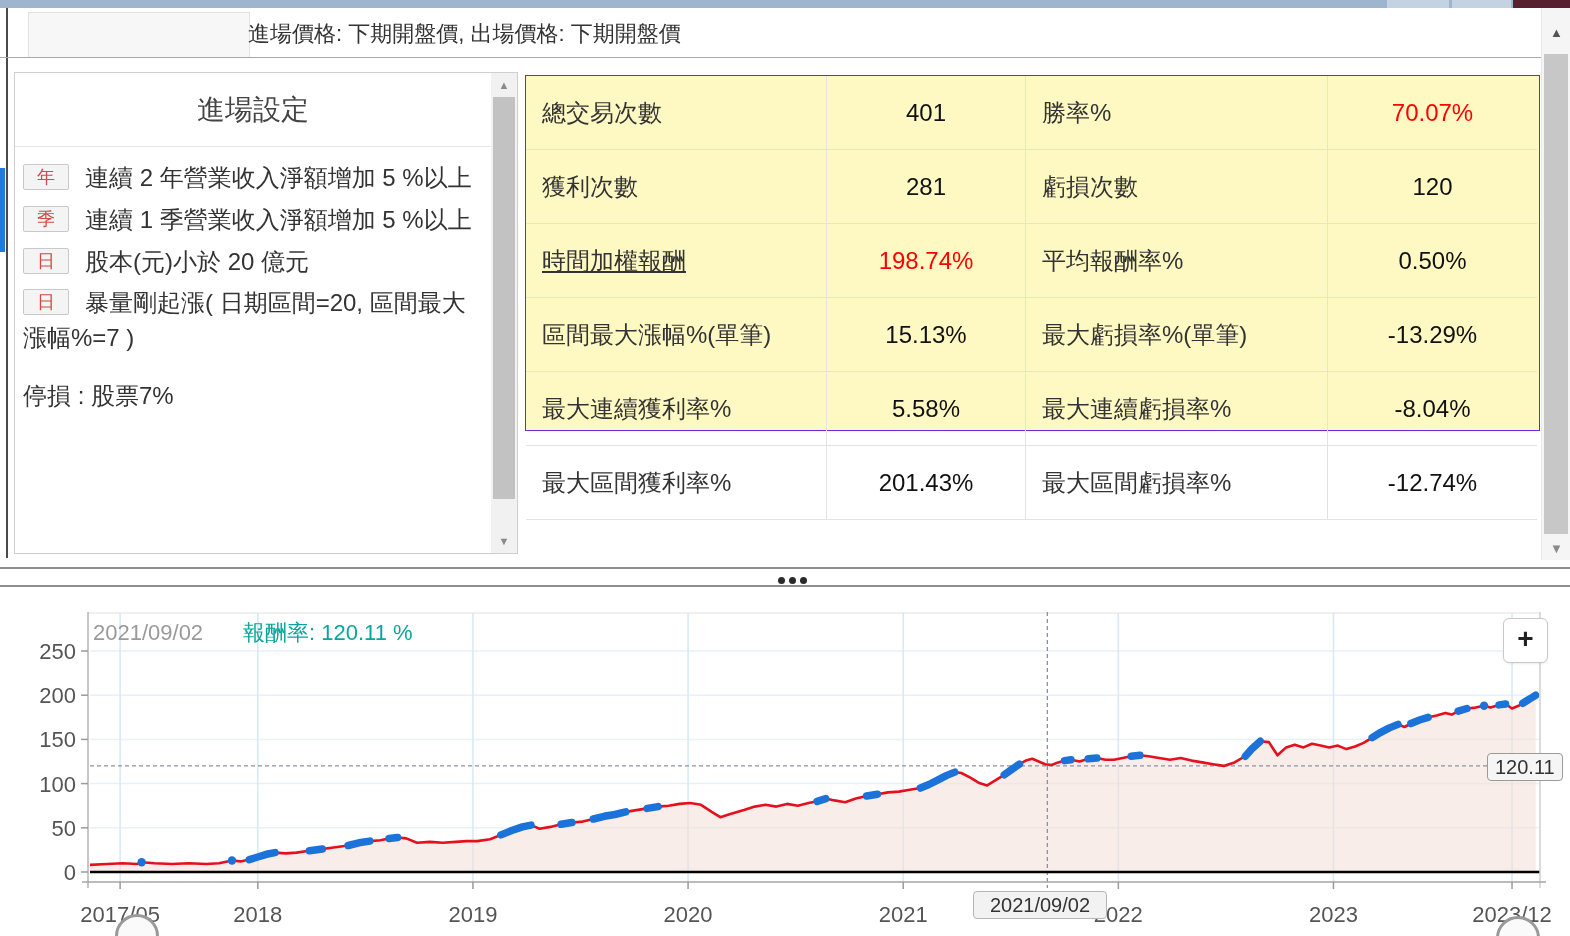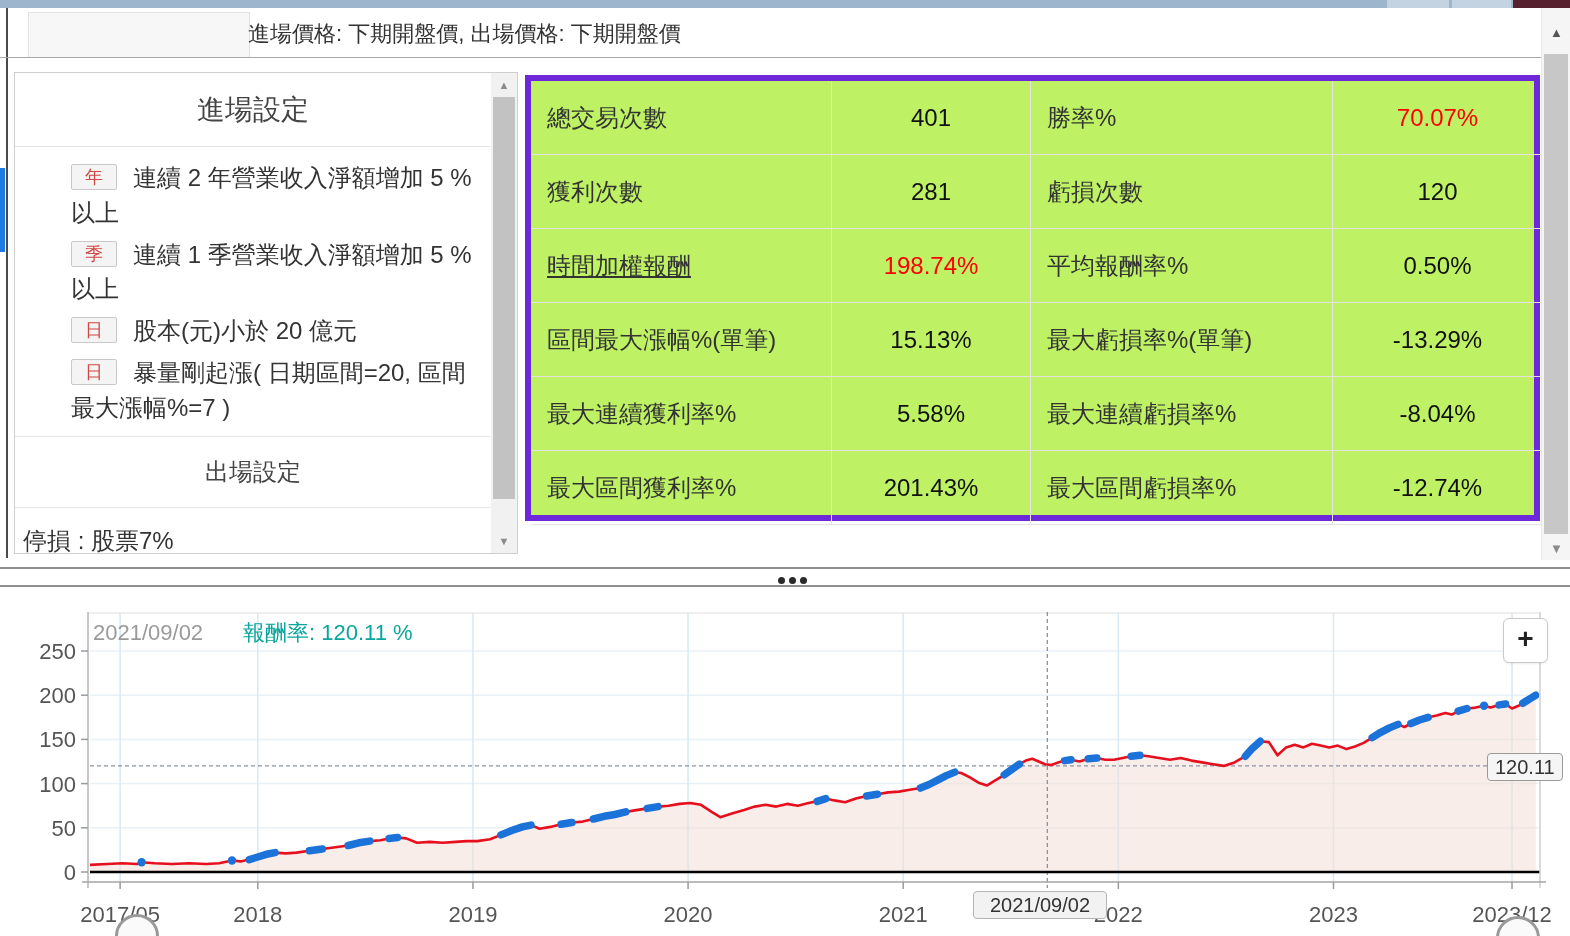--- a/index.html
+++ b/index.html
@@ -16,33 +16,33 @@
   .header-rule{position:absolute;left:0;top:57px;width:1541px;height:1px;background:#a9a9a9;}
   
   .vscroll{position:absolute;left:1541px;top:8px;width:29px;height:552px;background:#f5f5f5;border-left:1px solid #e8e8e8;}
   .vscroll .thumb{position:absolute;left:2px;top:46px;width:24px;height:480px;background:#c7c7c7;}
   .scroll-arrow{position:absolute;left:0;width:29px;text-align:center;font-size:13px;color:#555;line-height:26px;cursor:default;}
   
   .left-panel{position:absolute;left:14px;top:72px;width:504px;height:482px;border:1px solid #cfcfcf;background:#fff;box-sizing:border-box;}
   .panel-inner{position:absolute;left:0;top:0;right:26px;bottom:0;overflow:hidden;}
   .panel-h{height:73px;line-height:73px;text-align:center;font-size:28px;color:#444;border-bottom:1px solid #e6e6e6;}
   .conds{padding:14px 6px 0 8px;font-size:24px;line-height:1.45;color:#333;}
-  .cond-item{margin-bottom:7px;margin-left:48px;}
+  .cond-item{margin-bottom:7px;}
   .badge{display:inline-block;min-width:44px;text-align:center;font-size:18px;line-height:24px;
          border:1px solid #c9c9c9;background:#f4f4f4;color:#cf4a45;border-radius:2px;margin-right:16px;vertical-align:3px;}
   .panel-h2{margin-top:10px;height:70px;line-height:70px;text-align:center;font-size:24px;color:#444;
             border-top:1px solid #e6e6e6;border-bottom:1px solid #e6e6e6;}
   .exit-rules{padding:16px 8px 0 8px;font-size:24px;line-height:1.45;color:#333;}
   
   .inner-scroll{position:absolute;right:0;top:0;width:26px;height:100%;background:#f1f1f1;}
   .inner-scroll .thumb{position:absolute;left:2px;top:24px;width:22px;height:402px;background:#c2c2c2;}
   .inner-arrow{position:absolute;left:0;width:26px;text-align:center;font-size:11px;color:#8a8a8a;line-height:24px;cursor:default;}
   
-  .stats{position:absolute;left:525px;top:75px;width:1015px;height:446px;border:6px solid #6d28d9;box-sizing:border-box;
-         display:grid;grid-template-columns:301px 199px 302px 209px;grid-auto-rows:74px;background:#bef264;}
+  .stats{position:absolute;left:525px;top:75px;width:1015px;height:356px;border:1px solid #6d28d9;box-sizing:border-box;
+         display:grid;grid-template-columns:301px 199px 302px 209px;grid-auto-rows:74px;background:#fef9c3;}
   .cell{border-right:1px solid #e3e3e3;border-bottom:1px solid #e3e3e3;display:flex;align-items:center;font-size:24px;box-sizing:border-box;}
   .cell:nth-child(4n){border-right:none;}
   .cell.lab{padding-left:16px;color:#333;}
   .cell.val{justify-content:center;color:#111;}
   .cell .red{color:#ff0000;}
   .cell .link{text-decoration:underline;}
   
   .div-line{position:absolute;left:0;width:1570px;height:2px;background:#8e8e8e;}
   .dots{position:absolute;left:770px;top:571px;width:44px;height:12px;text-align:center;cursor:row-resize;}
   .dots i{display:inline-block;width:7px;height:7px;border-radius:50%;background:#2a2a2a;margin:0 2px;vertical-align:middle;}
@@ -83,21 +83,20 @@
 
   <div class="left-panel">
     <div class="panel-inner">
       <div class="panel-h">進場設定</div>
       <div class="conds" id="conds">
           <div class="cond-item"><span class="badge">年</span><span>連續 2 年營業收入淨額增加 5 %以上</span></div>
           <div class="cond-item"><span class="badge">季</span><span>連續 1 季營業收入淨額增加 5 %以上</span></div>
           <div class="cond-item"><span class="badge">日</span><span>股本(元)小於 20 億元</span></div>
           <div class="cond-item"><span class="badge">日</span><span>暴量剛起漲( 日期區間=20, 區間最大漲幅%=7 )</span></div>
         </div>
-      <div class="panel-h2">出場設定</div>
       <div class="exit-rules" id="exitRules">
           <div>停損 : 股票7%</div>
         </div>
     </div>
     <div class="inner-scroll">
       <div class="inner-arrow" style="top:0;">▲</div>
       <div class="thumb"></div>
       <div class="inner-arrow" style="bottom:0;">▼</div>
     </div>
   </div>

